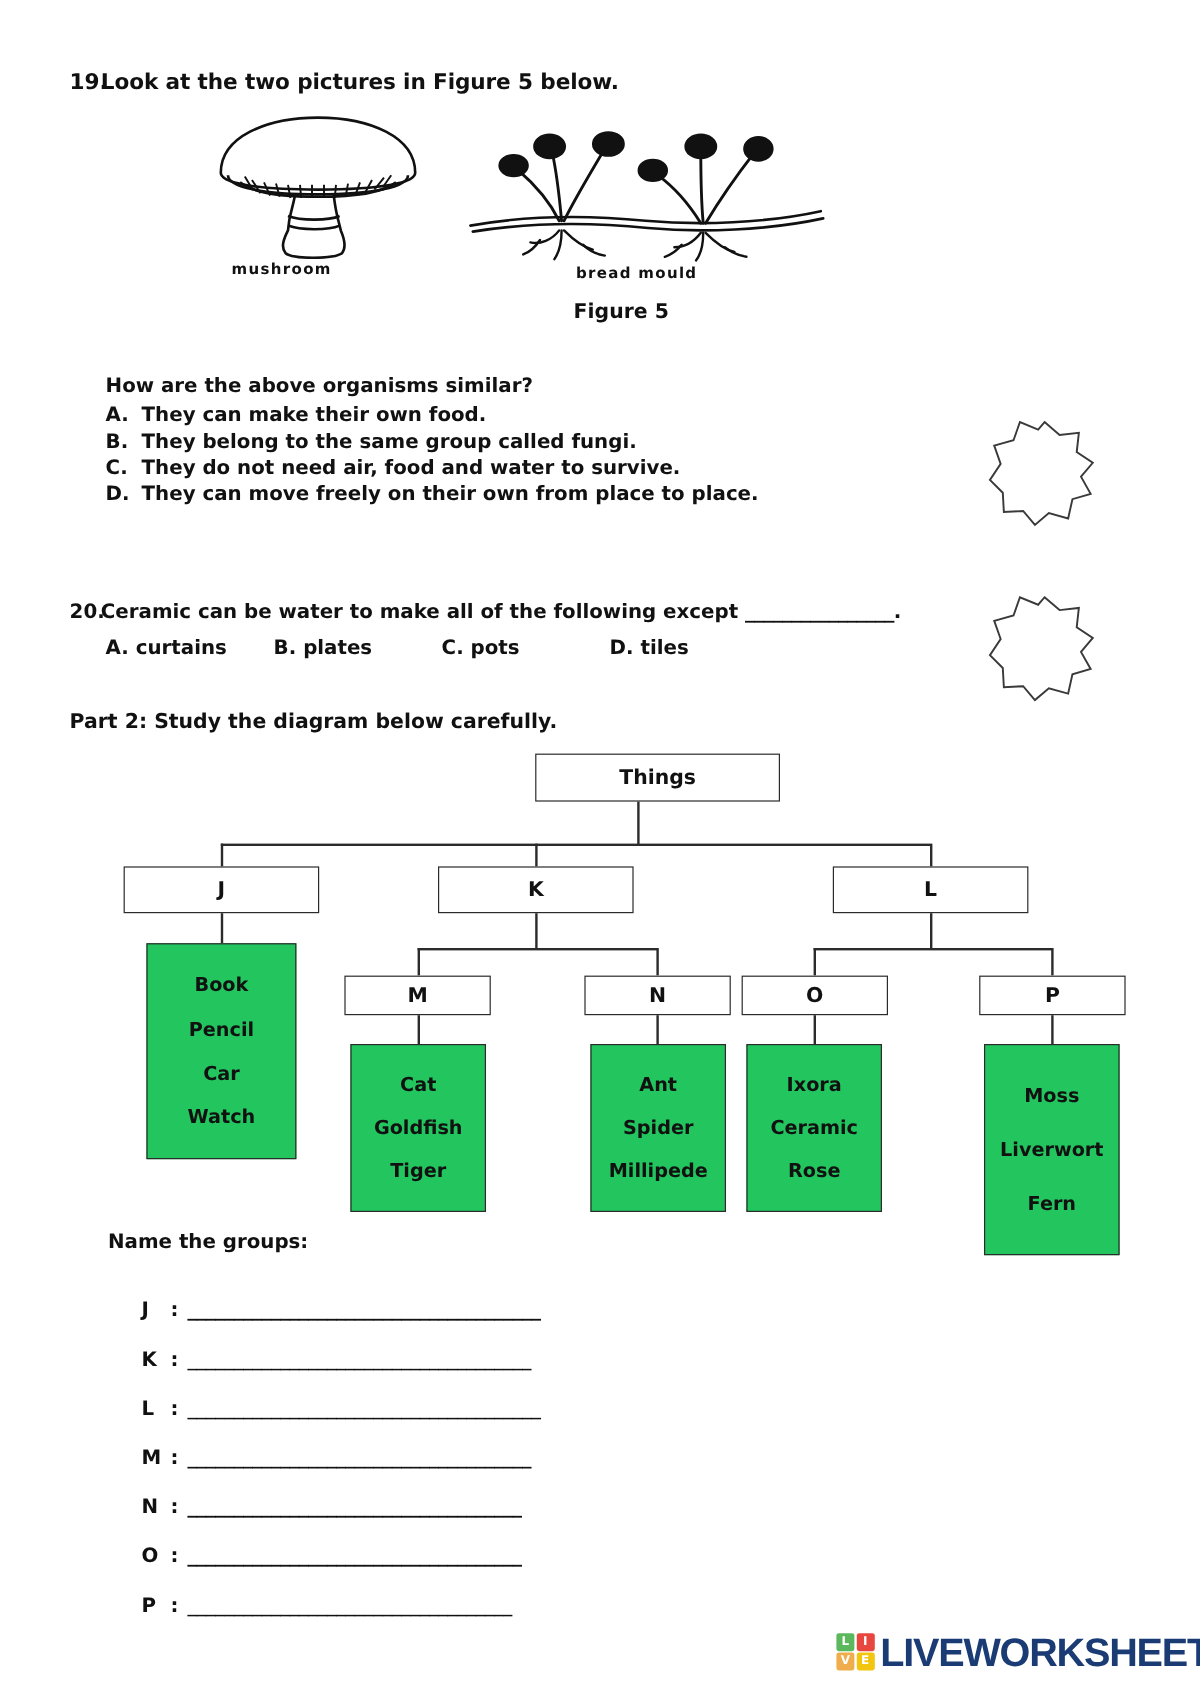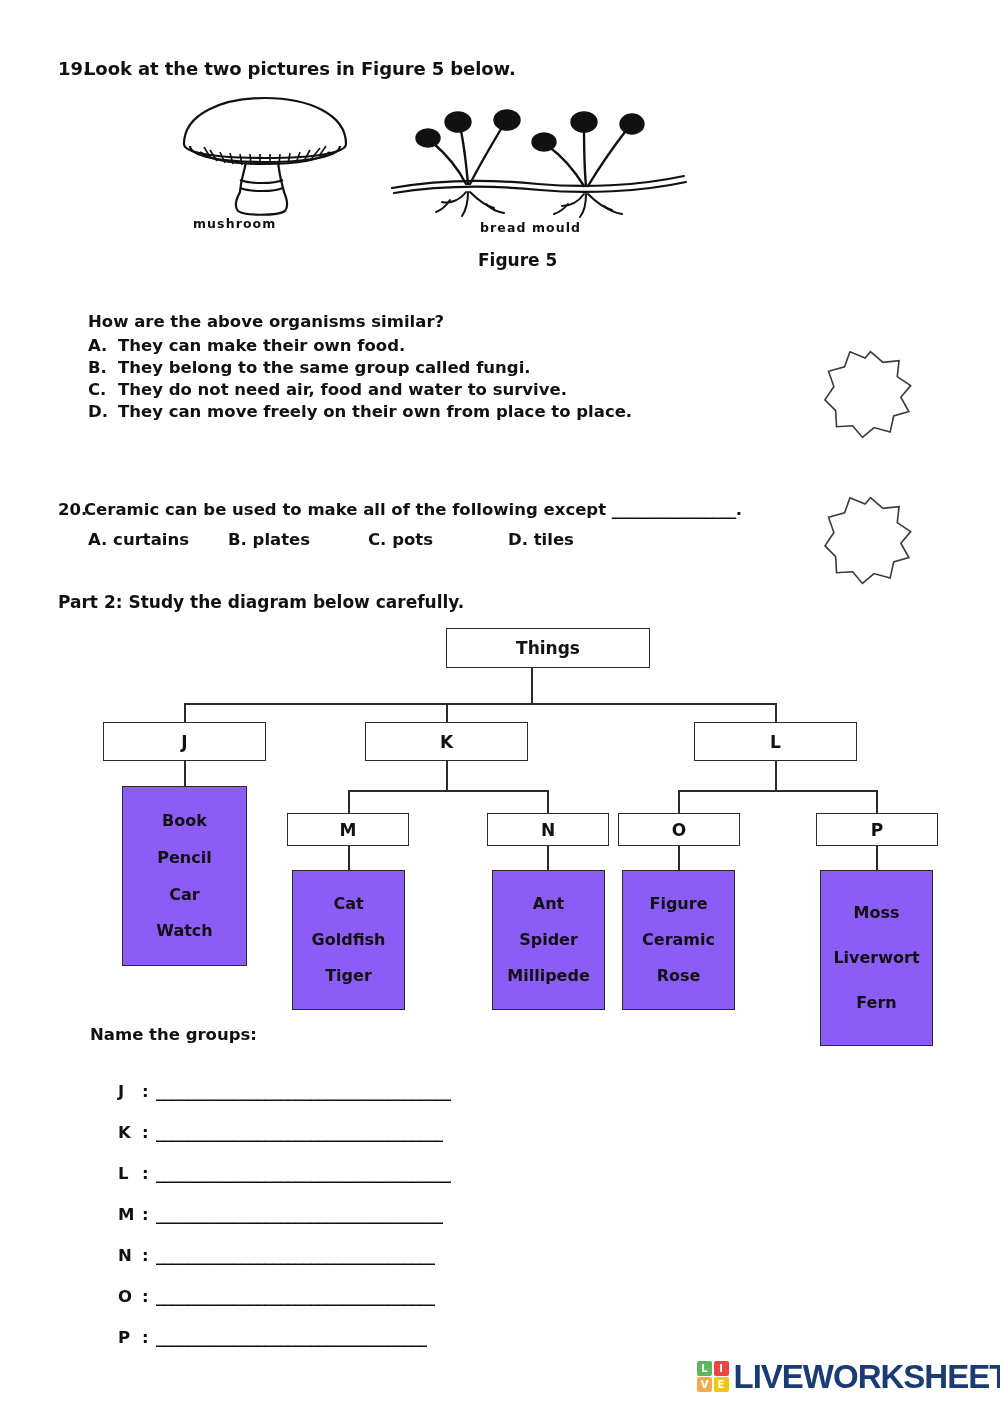--- a/index.html
+++ b/index.html
@@ -96,21 +96,21 @@
     box-sizing: border-box;
     display: flex;
     align-items: center;
     justify-content: center;
     font-weight: 700;
     font-size: 17px;
   }
   .leafbox {
     position: absolute;
     border: 1.6px solid #2b2b2b;
-    background: #8b5cf6;
+    background: #22c55e;
     box-sizing: border-box;
     display: flex;
     flex-direction: column;
     align-items: center;
     justify-content: space-evenly;
     font-size: 16px;
     font-weight: 600;
     padding: 6px 4px;
   }
   .leafbox div { line-height: 1.1; }
@@ -261,21 +261,21 @@
   </div>
 
   <svg class="star star-1" viewBox="0 0 100 100">
     <polygon points="50,2 64,14 82,12 80,30 95,40 84,53 93,69 76,74 72,92 54,87 41,98 30,85 12,86 11,68 -1,56 9,41 3,24 21,19 27,2 44,9" fill="#ffffff" stroke="#3a3a3a" stroke-width="1.8" transform="translate(4,2) scale(0.93)"></polygon>
   </svg>
   <svg class="star star-2" viewBox="0 0 100 100">
     <polygon points="50,2 64,14 82,12 80,30 95,40 84,53 93,69 76,74 72,92 54,87 41,98 30,85 12,86 11,68 -1,56 9,41 3,24 21,19 27,2 44,9" fill="#ffffff" stroke="#3a3a3a" stroke-width="1.8" transform="translate(4,2) scale(0.93)"></polygon>
   </svg>
 
   <div class="q20-line">
-    <span class="q-num">20.</span><span>Ceramic can be used to make all of the following except </span><span class="blank-inline">________________</span><span>.</span>
+    <span class="q-num">20.</span><span>Ceramic can be water to make all of the following except </span><span class="blank-inline">________________</span><span>.</span>
   </div>
   <div class="q20-opts">
     <div class="o">
       <span>A.</span>
       <span>curtains</span>
     </div>
     <div class="o">
       <span>B.</span>
       <span>plates</span>
     </div>
@@ -358,21 +358,21 @@
       <div>Tiger</div>
     </div>
 
     <div class="leafbox" style="left:492px; top:870px; width:113px; height:140px;">
       <div>Ant</div>
       <div>Spider</div>
       <div>Millipede</div>
     </div>
 
     <div class="leafbox" style="left:622px; top:870px; width:113px; height:140px;">
-      <div>Figure</div>
+      <div>Ixora</div>
       <div>Ceramic</div>
       <div>Rose</div>
     </div>
 
     <div class="leafbox" style="left:820px; top:870px; width:113px; height:176px;">
       <div>Moss</div>
       <div>Liverwort</div>
       <div>Fern</div>
     </div>
   </div>

